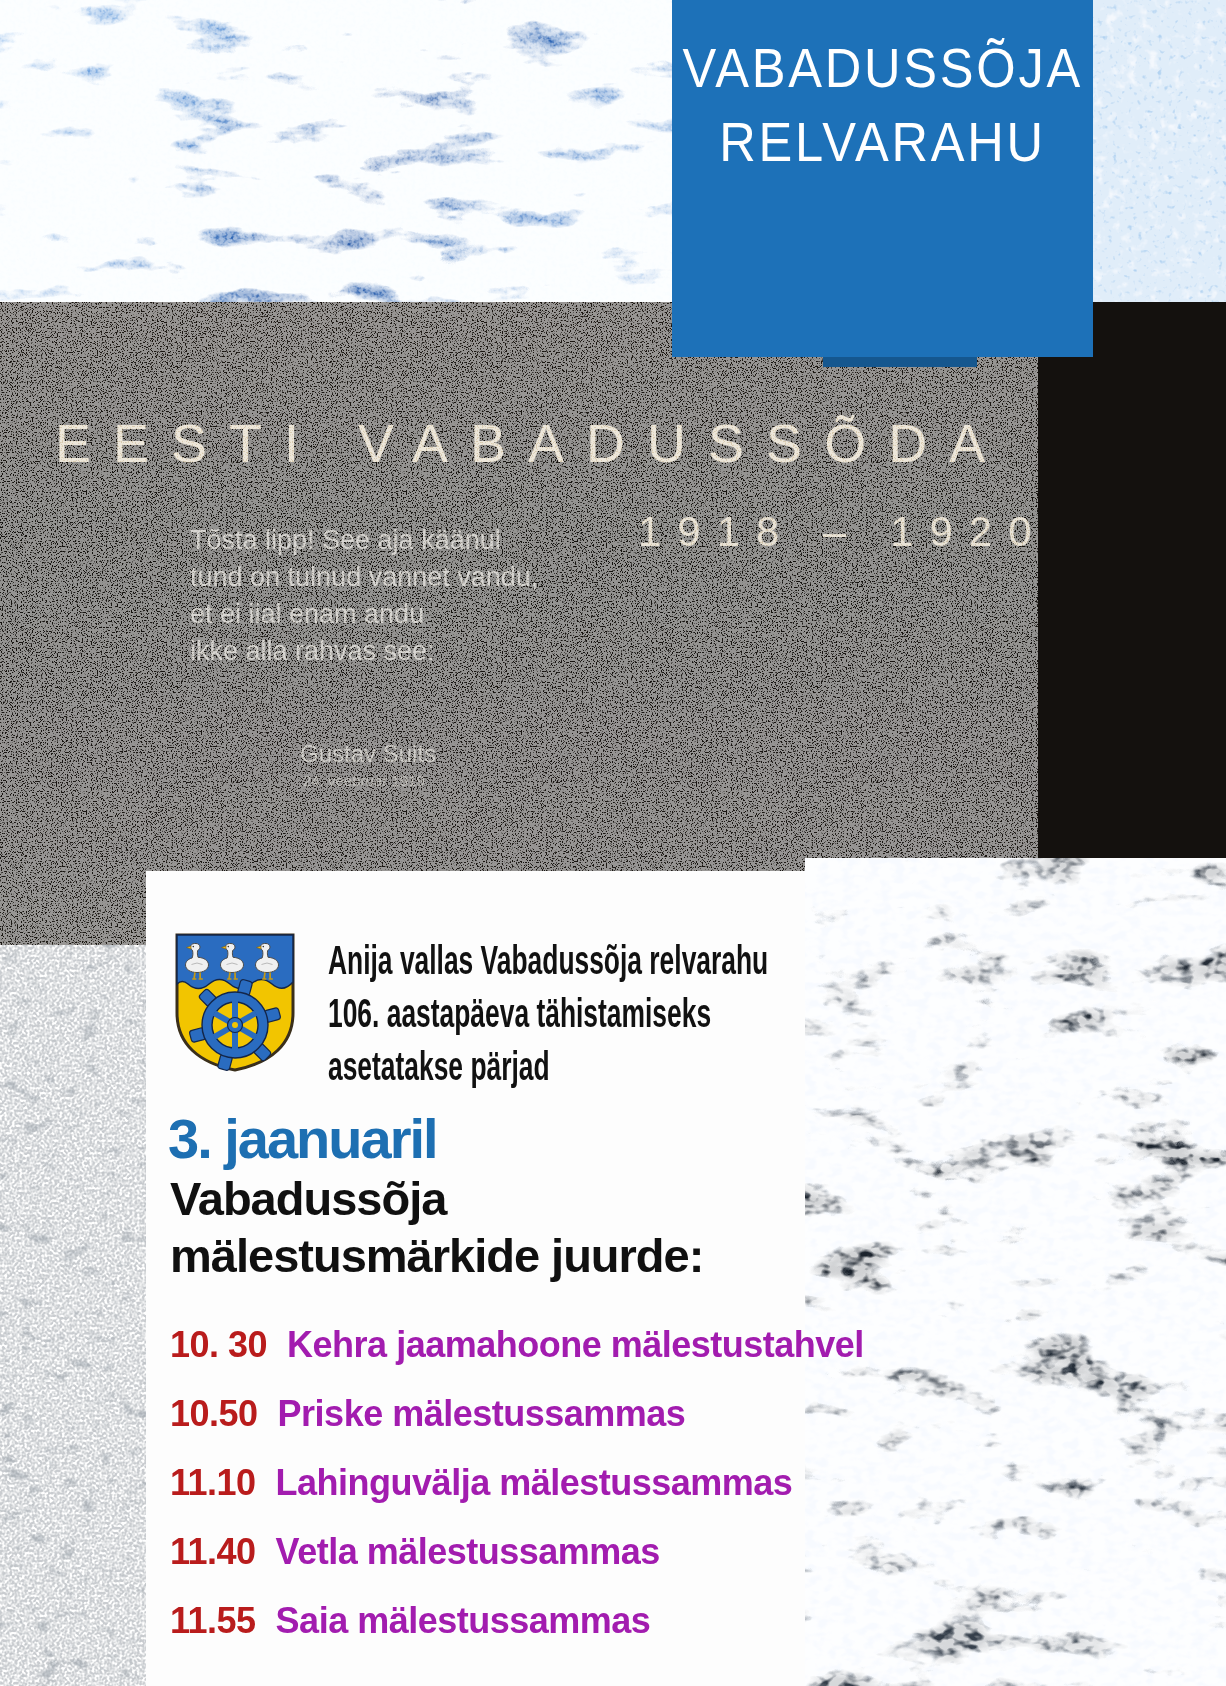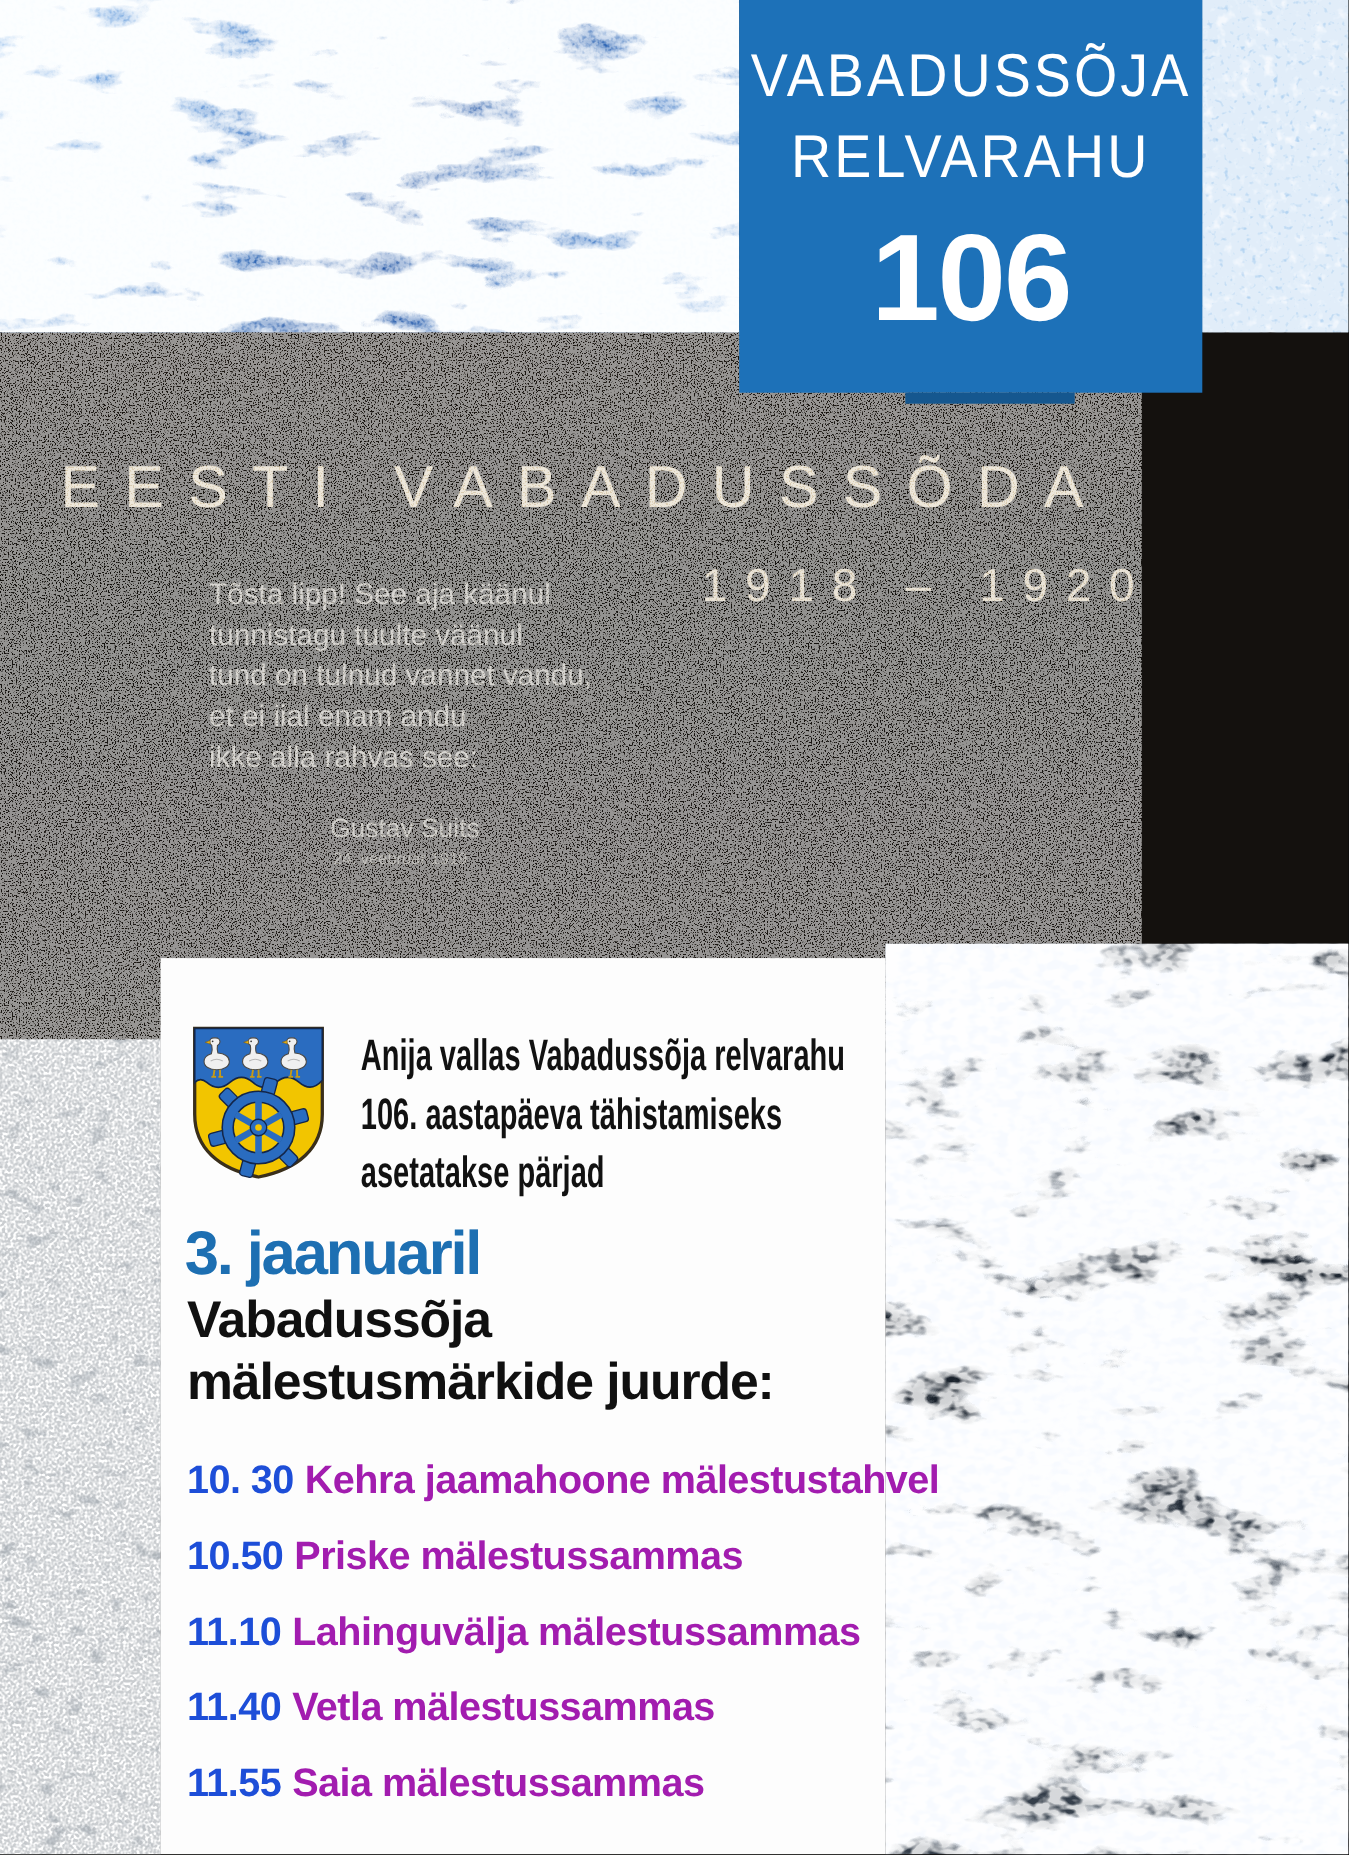--- a/index.html
+++ b/index.html
@@ -48,34 +48,33 @@
   .arms{width:130px;height:145px;flex:0 0 auto;}
   .intro{margin:4px 0 0 28px;font-size:40px;font-weight:700;line-height:53px;color:#111;}
   .cond{display:inline-block;transform:scaleX(0.66);transform-origin:left top;white-space:nowrap;}
   .date-heading{margin:10px 0 0 22px;font-size:56px;font-weight:700;letter-spacing:-2px;
     line-height:1.08;color:#1d6fb2;}
   .subheading{margin:2px 0 0 24px;font-size:47px;font-weight:700;letter-spacing:-1px;
     line-height:1.2;color:#101010;}
   .subheading span{display:block;}
   .schedule{margin:26px 0 0 24px;font-size:36px;font-weight:700;letter-spacing:-0.5px;}
   .sch-row{line-height:69px;white-space:nowrap;}
-  .sch-time{color:#1d4ed8;margin-right:10px;}
+  .sch-time{color:#b91c1c;margin-right:20px;}
   .sch-place{color:#a21caf;}
 </style>
 </head>
 <body>
 
 <div class="poster">
 
   <div class="abs memorial">
     <div class="mem-title">EESTI VABADUSSÕDA</div>
     <div class="mem-years">1918 – 1920</div>
     <div class="poem">
       <div>Tõsta lipp! See aja käänul</div>
-      <div>tunnistagu tuulte väänul</div>
       <div>tund on tulnud vannet vandu,</div>
       <div>et ei iial enam andu</div>
       <div>ikke alla rahvas see:</div>
     </div>
     <div class="poem-author">Gustav Suits</div>
     <div class="poem-date">24. veebruar 1919</div>
     <div class="snow tex">
       <svg>
         <filter id="f-snow" x="-5%" y="-5%" width="110%" height="110%">
           <feTurbulence type="fractalNoise" baseFrequency="0.8" numOctaves="1" seed="7"></feTurbulence>
@@ -142,21 +141,20 @@
         <feColorMatrix type="matrix" values="0 0 0 0 0.3  0 0 0 0 0.33  0 0 0 0 0.36  2 2 2 0 -2.4"></feColorMatrix>
       </filter>
       <rect width="100%" height="100%" filter="url(#f-bl)"></rect>
       <rect width="100%" height="100%" filter="url(#f-bl2)" opacity="0.5"></rect>
     </svg>
   </div>
 
   <div class="abs bluebox">
     <div class="bl">VABADUSSÕJA</div>
     <div class="bl">RELVARAHU</div>
-    <div class="bn">106</div>
   </div>
   <div class="abs bluebox-tab"></div>
 
   <div class="abs card">
     <div class="arms-row">
       <svg class="arms" viewBox="0 0 130 145">
 
         <path d="M7,5 H123 V83 C123,114 101,133 65,140 C29,133 7,114 7,83 Z" fill="#f2c500" stroke="#3a2f1b" stroke-width="3"></path>
 
         <path d="M7,5 H123 V52 C116,60 109,60 102,54 C95,48 88,48 81,54 C74,60 67,60 60,54

